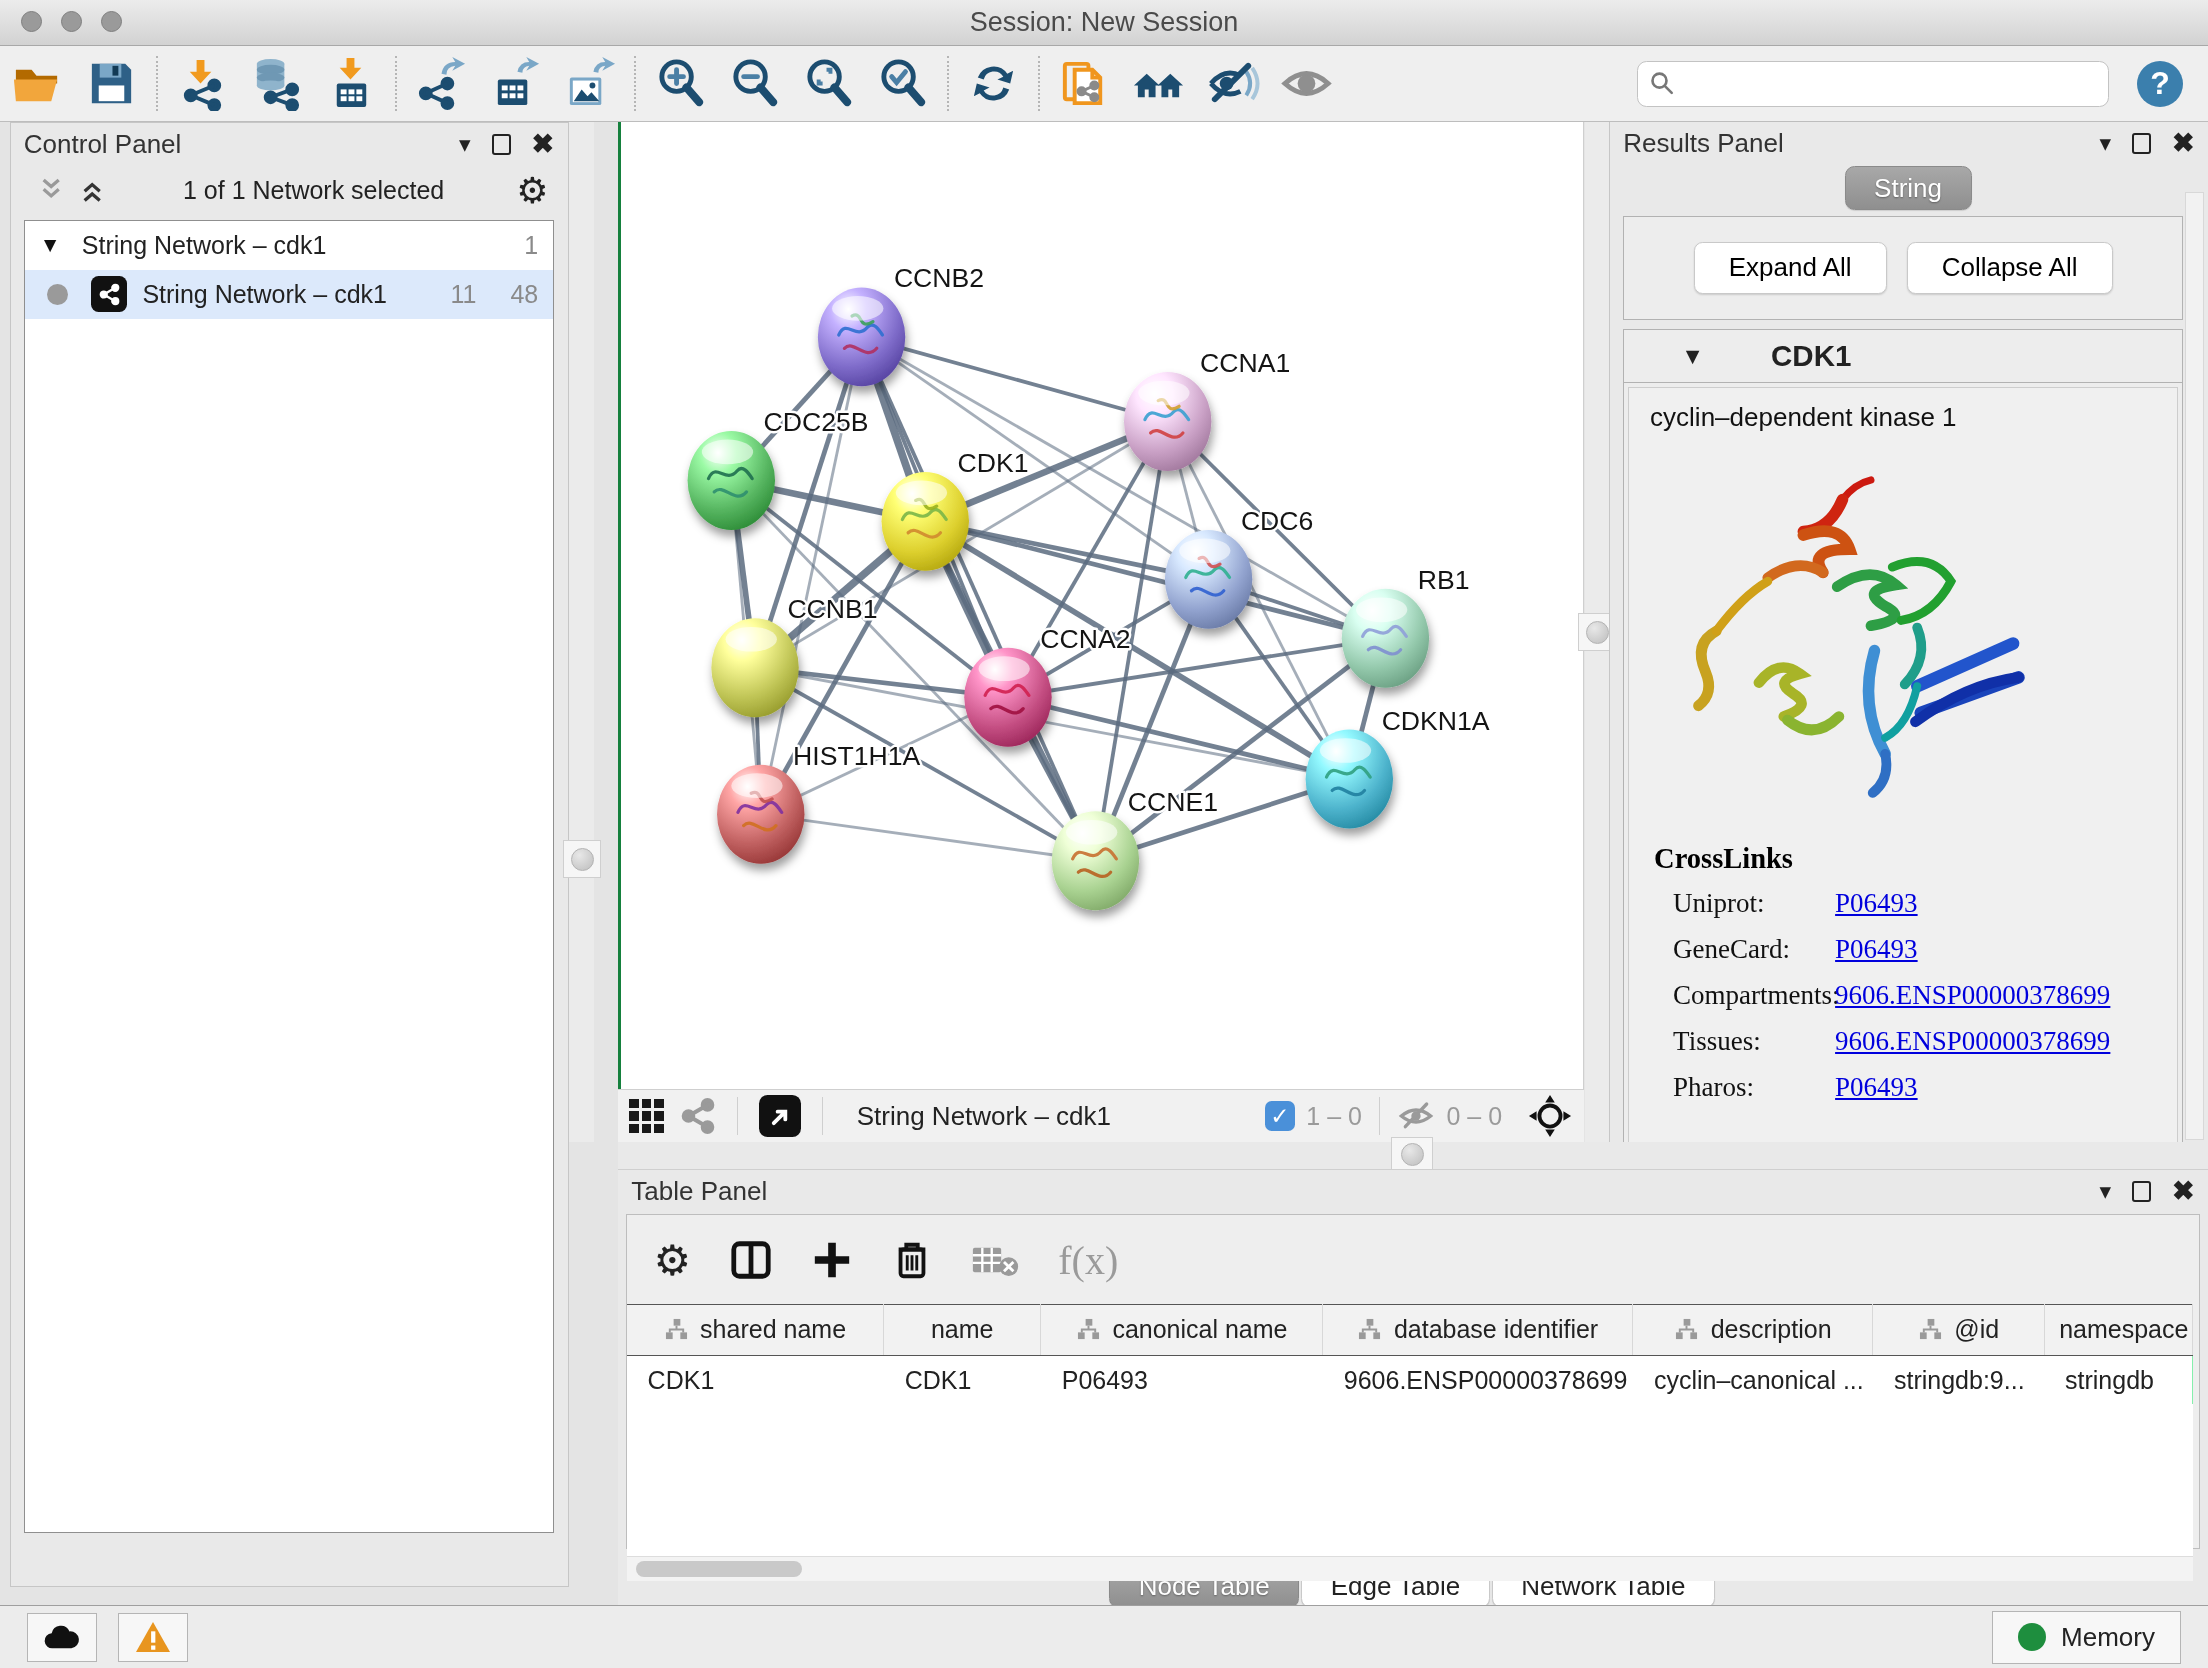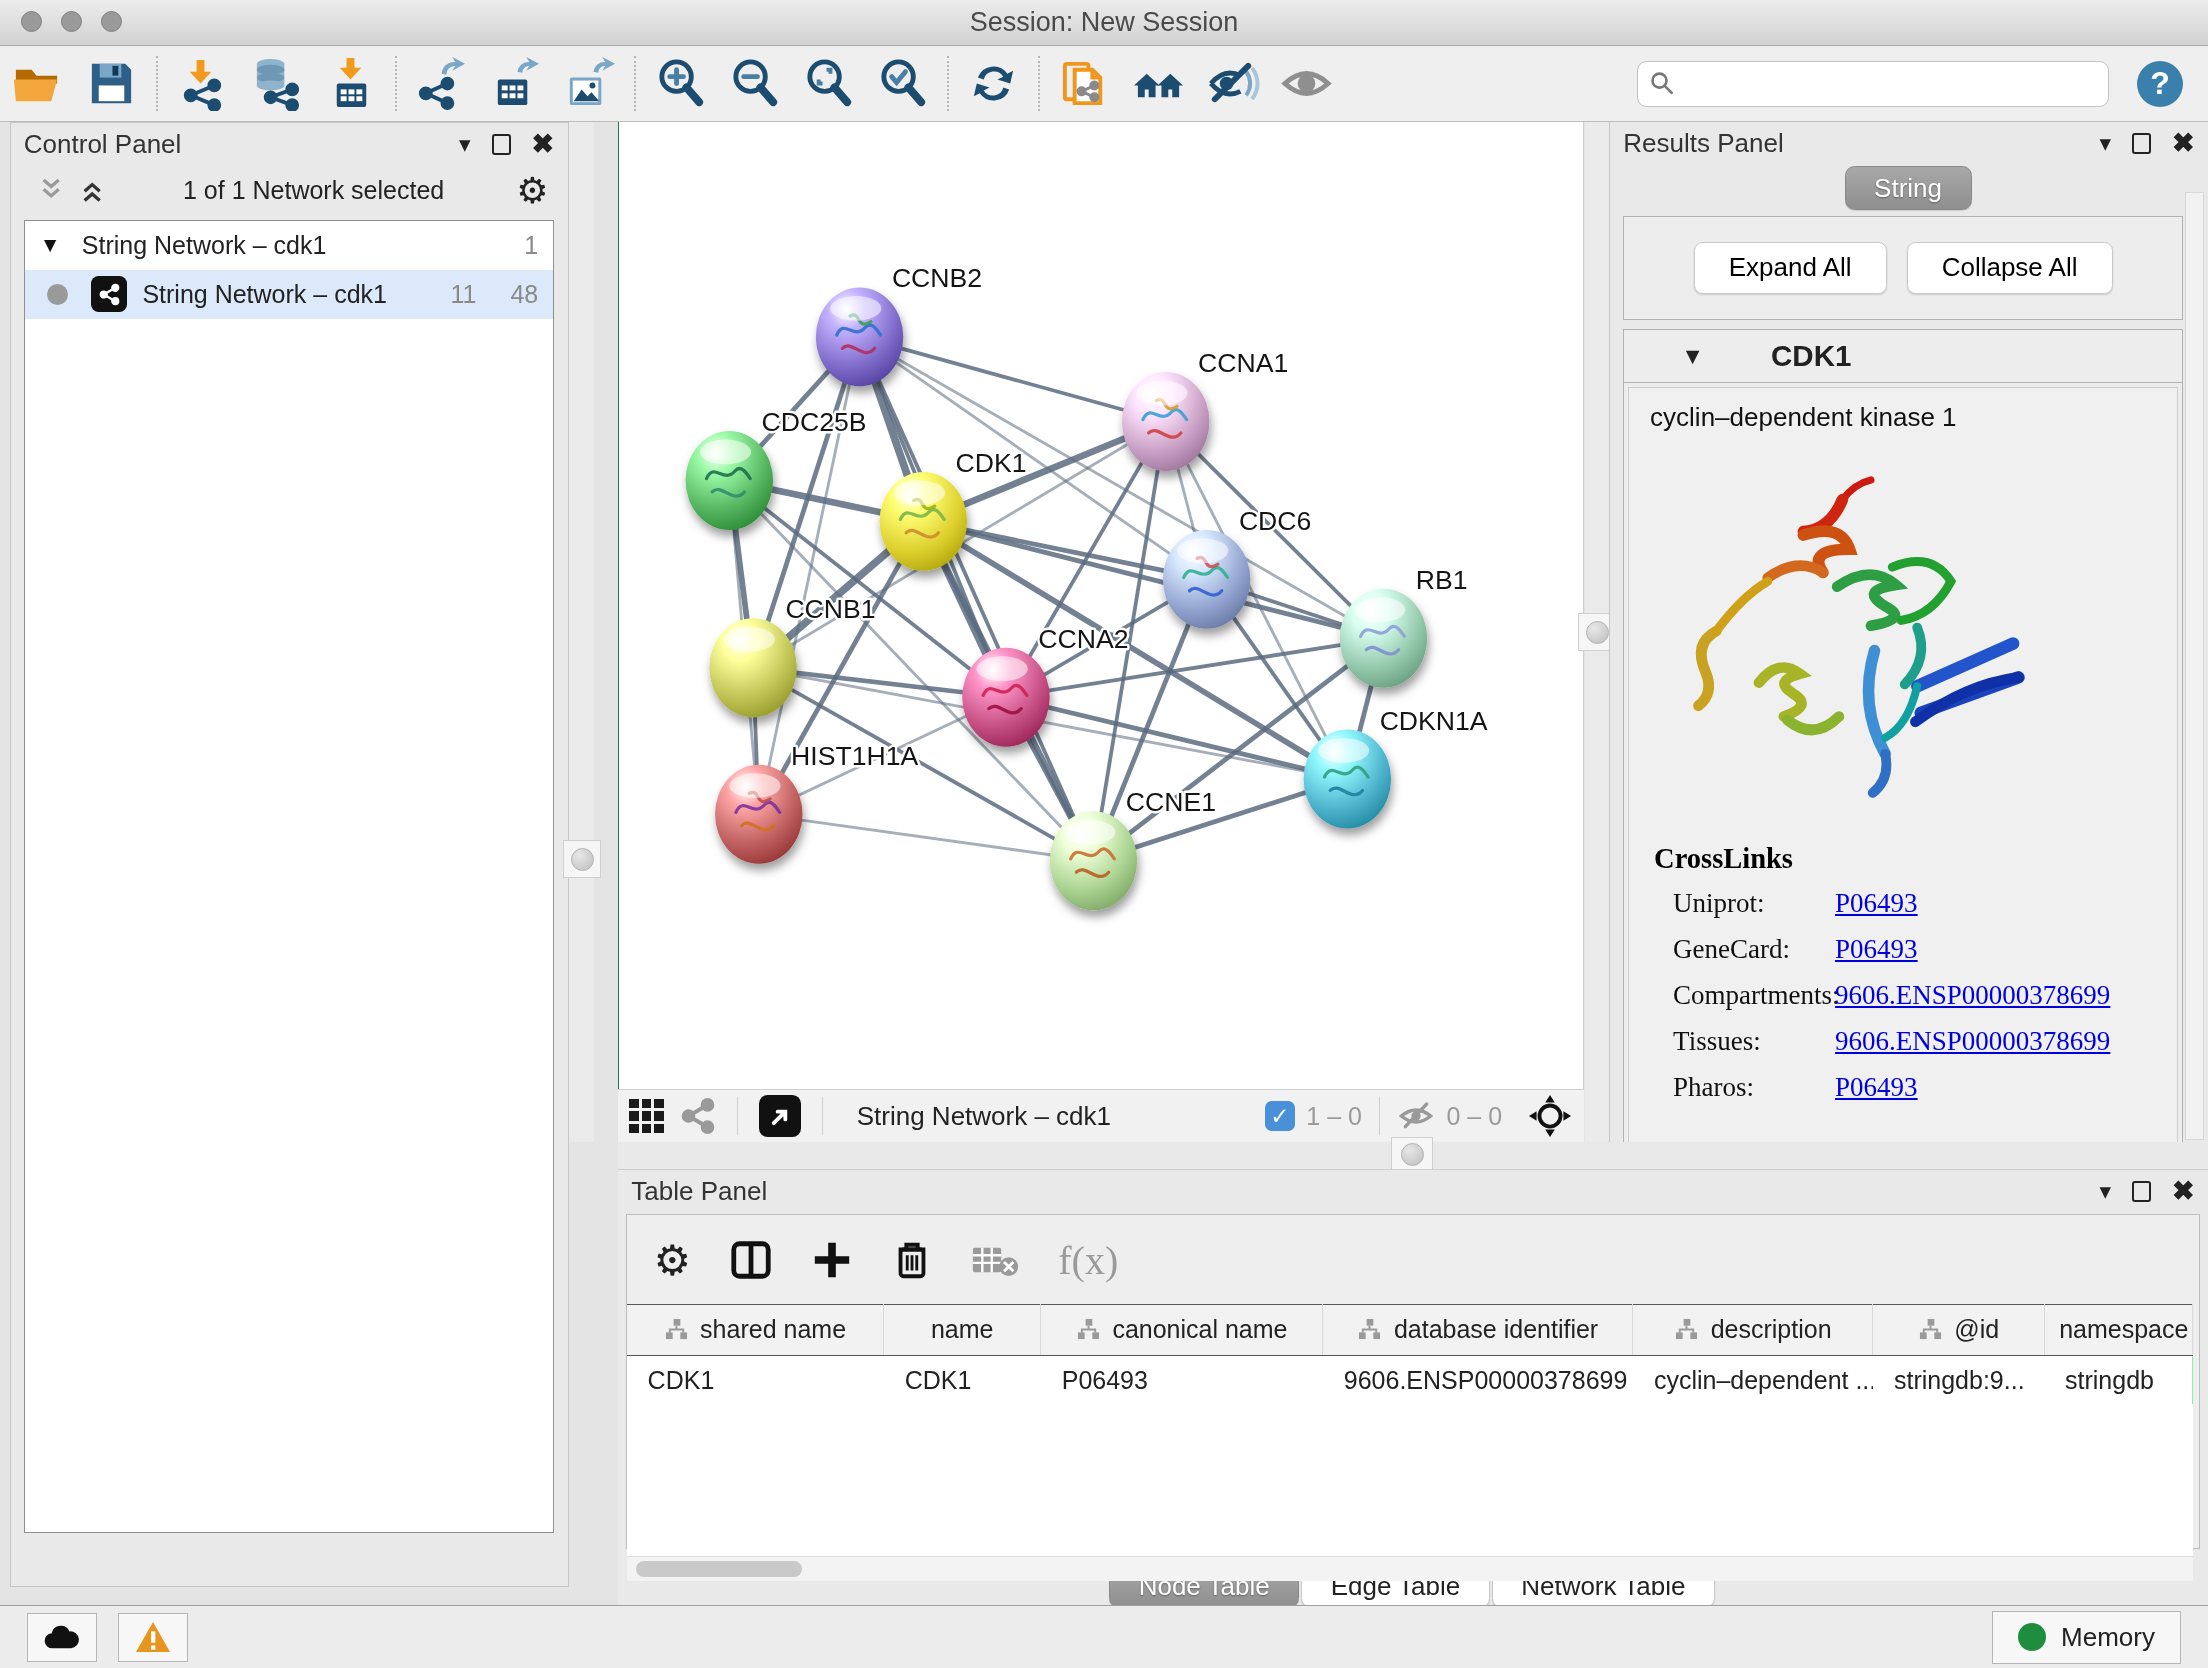--- a/index.html
+++ b/index.html
@@ -56,21 +56,21 @@
   .nums { margin-left:auto; color:#8a8a8a; display:flex; gap:34px; }
 
   
   .vsplit { position:absolute; top:122px; width:25px; height:1020px; background:#ebebeb; }
   .handle-dot { position:absolute; width:38px; height:38px; background:#f6f6f6; border:1px solid #cfcfcf;
     display:flex; align-items:center; justify-content:center; }
   .handle-dot i { width:23px; height:23px; border-radius:50%; background:radial-gradient(circle at 35% 30%, #e8e8e8, #bdbdbd); border:1px solid #b3b3b3; display:block; }
 
   
   .network-view { position:absolute; left:618px; top:122px; width:966px; height:1089px; background:#fff;
-    border-left:1px solid #15803d; border-right:1px solid #cfcfcf; }
+    border-left:3px solid #15803d; border-right:1px solid #cfcfcf; }
   .network-toolbar { position:absolute; left:618px; top:1089px; width:966px; height:53px; background:#f1f1f1;
     border-top:1px solid #cfcfcf; display:flex; align-items:center; padding:0 11.4px; gap:15px; }
   .nt-sep { width:0; height:38px; border-left:1px solid #cfcfcf; margin:0 5.7px; }
   .nt-name { font-size:26px; color:#222; margin-left:13.3px; flex:1; }
   .nt-counts { display:flex; align-items:center; gap:11.4px; color:#9a9a9a; font-size:25px; }
   .chk { width:30px; height:30px; background:#4a90d9; border-radius:6.7px; color:#fff; font-size:23px;
     display:flex; align-items:center; justify-content:center; }
   .grid-icon { display:grid; grid-template-columns:repeat(3,9.5px); grid-gap:2.9px; cursor:pointer; }
   .grid-icon b { width:9.5px; height:9.5px; background:#1a1a1a; display:block; }
   .openin { width:42px; height:42px; background:#111; border-radius:8.6px; display:flex; align-items:center; justify-content:center; cursor:pointer; }
@@ -822,21 +822,21 @@
               </span>
             </th>
           </tr>
         </thead>
       <tbody id="table-body">
           <tr>
             <td>CDK1</td>
             <td>CDK1</td>
             <td>P06493</td>
             <td>9606.ENSP00000378699</td>
-            <td>cyclin–dependent ...</td>
+            <td>cyclin–canonical ...</td>
             <td>stringdb:9...</td>
             <td>stringdb</td>
           </tr>
         </tbody>
     </table>
     <div class="table-white"></div>
     <div class="hscroll">
         <i></i>
       </div>
   </div>

